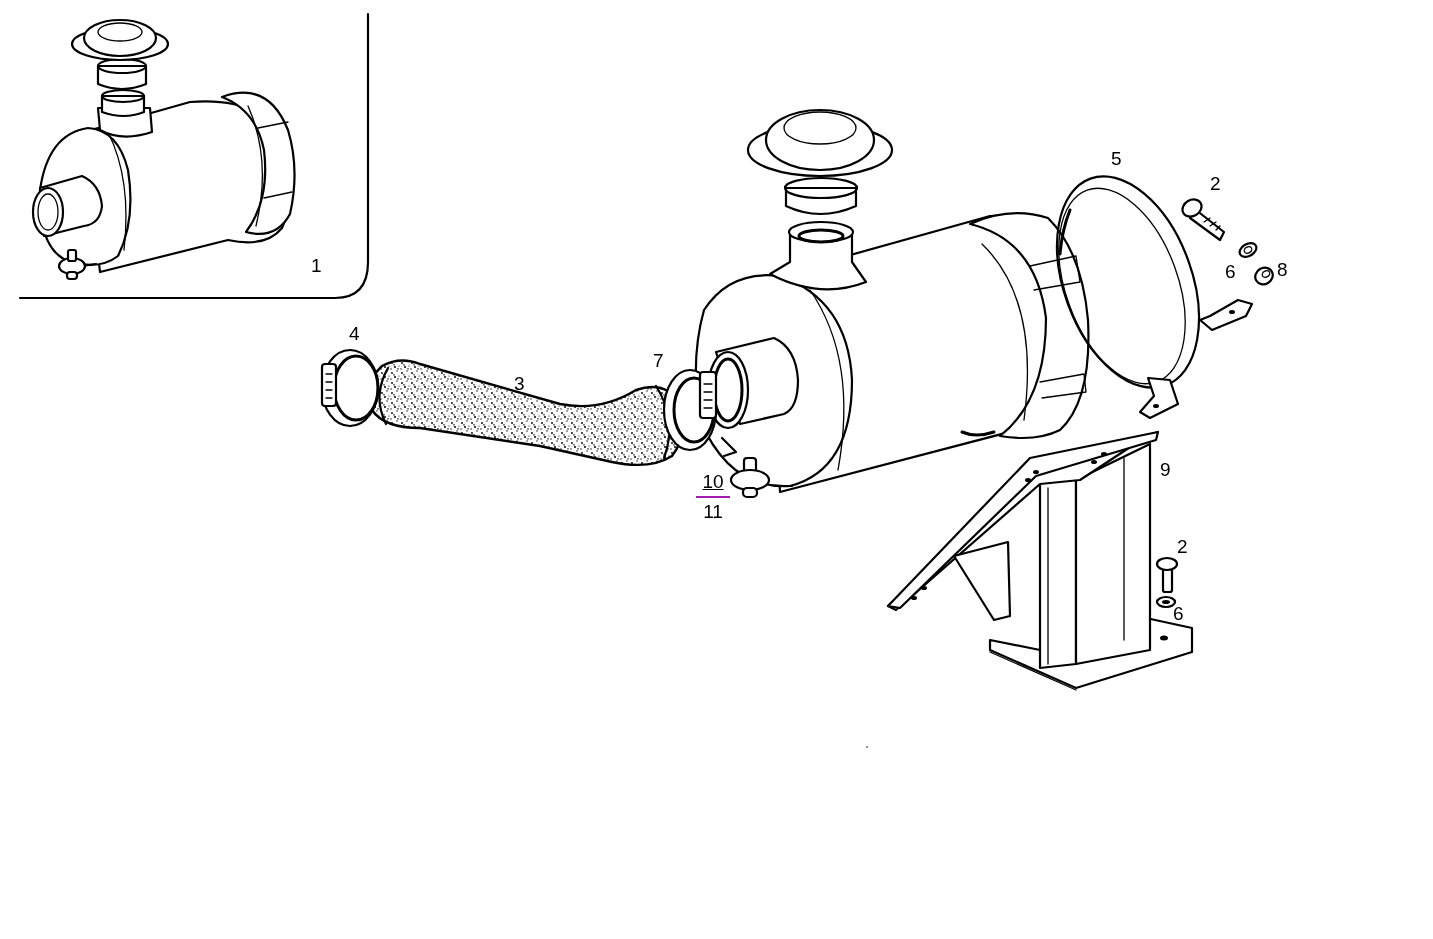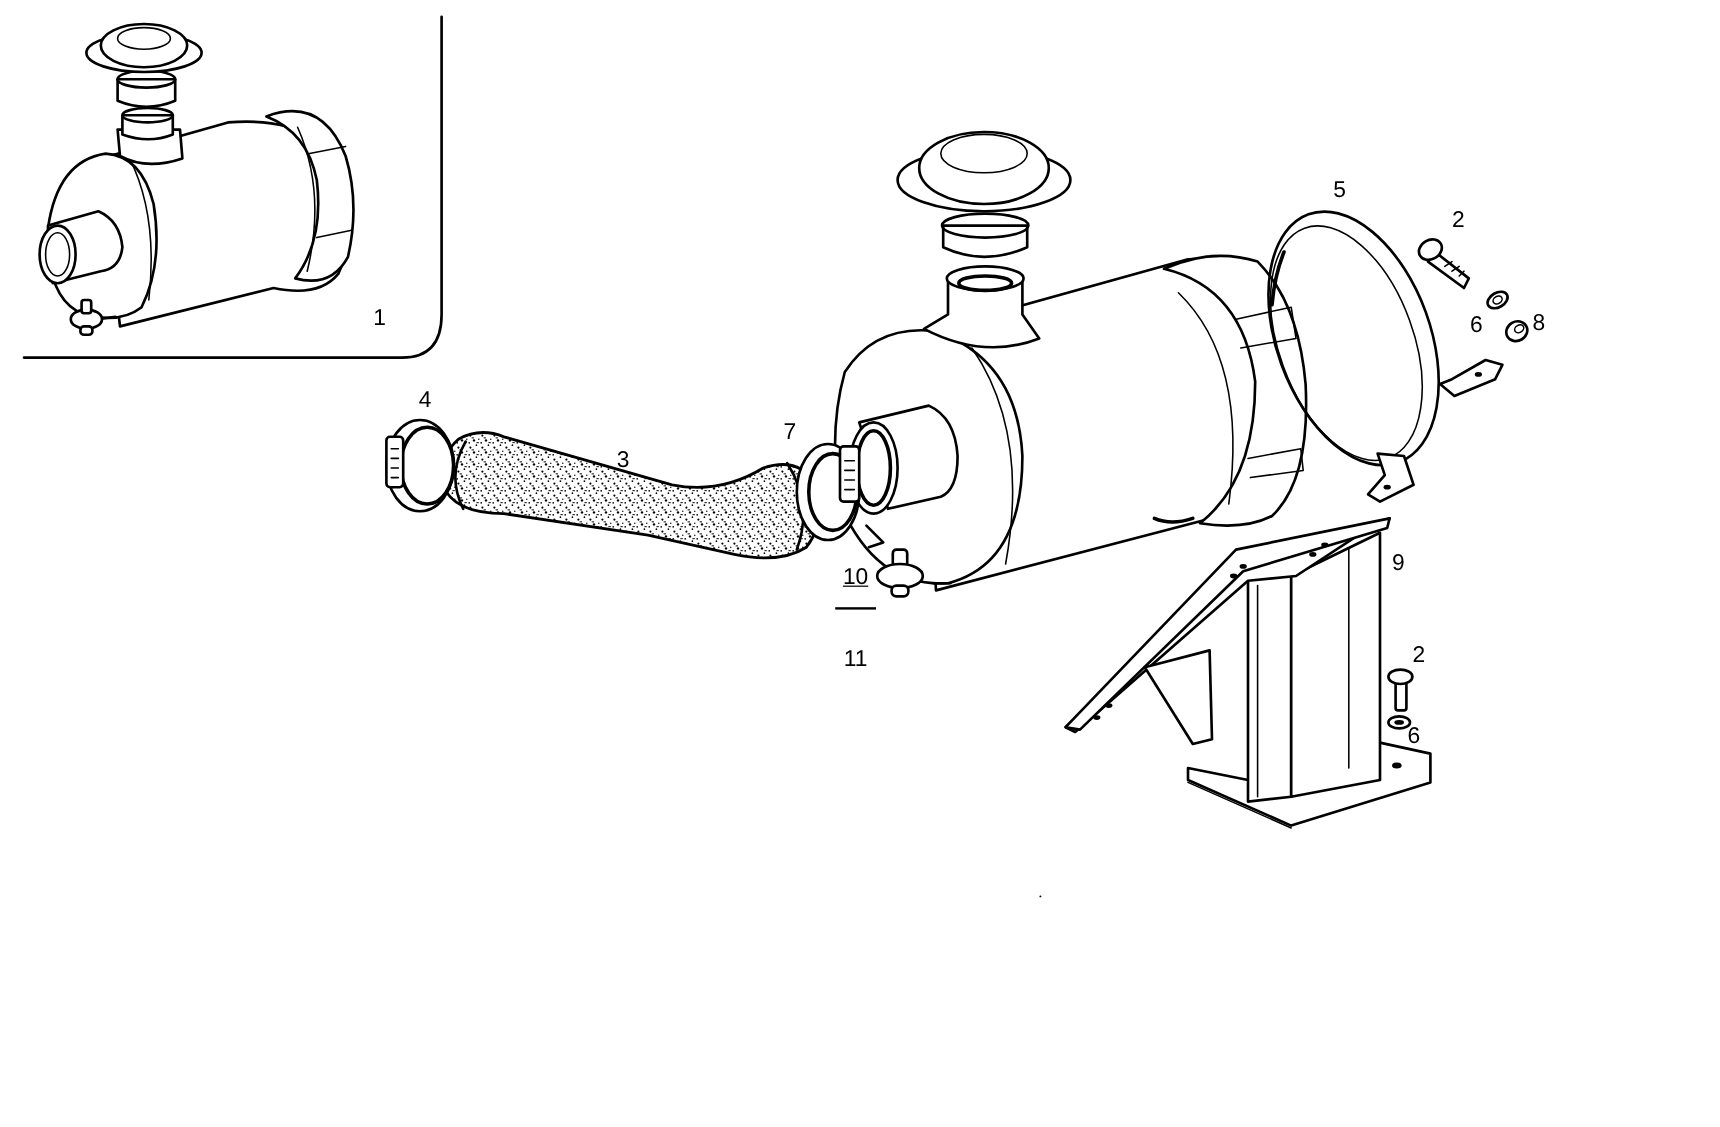--- a/index.html
+++ b/index.html
@@ -12,22 +12,22 @@
   .fill-b { fill: #000; stroke: none; }
   .callout {
     position: absolute;
     font-family: "Liberation Sans", sans-serif;
     font-size: 19px;
     color: #000;
     line-height: 1;
     white-space: nowrap;
   }
   .frac { position: absolute; font-family: "Liberation Sans", sans-serif; font-size: 19px; color: #000; text-align: center; width: 34px; }
-  .frac .num { display: block; padding-bottom: 13px; border-bottom: 2px solid #000000; text-decoration: underline; }
-  .frac .den { display: block; padding-top: 3px; margin-top: 28px; }
+  .frac .num { display: block; padding-bottom: 3px; border-bottom: 2px solid #a21caf; text-decoration: underline; }
+  .frac .den { display: block; padding-top: 3px; }
 </style>
 </head>
 <body>
 
 <svg id="diagram" viewBox="0 0 1433 939" xmlns="http://www.w3.org/2000/svg">
 
   <g>
     <path class="ln" d="M20 298 L335 298 Q368 298 368 262 L368 14"></path>
   </g>
 

